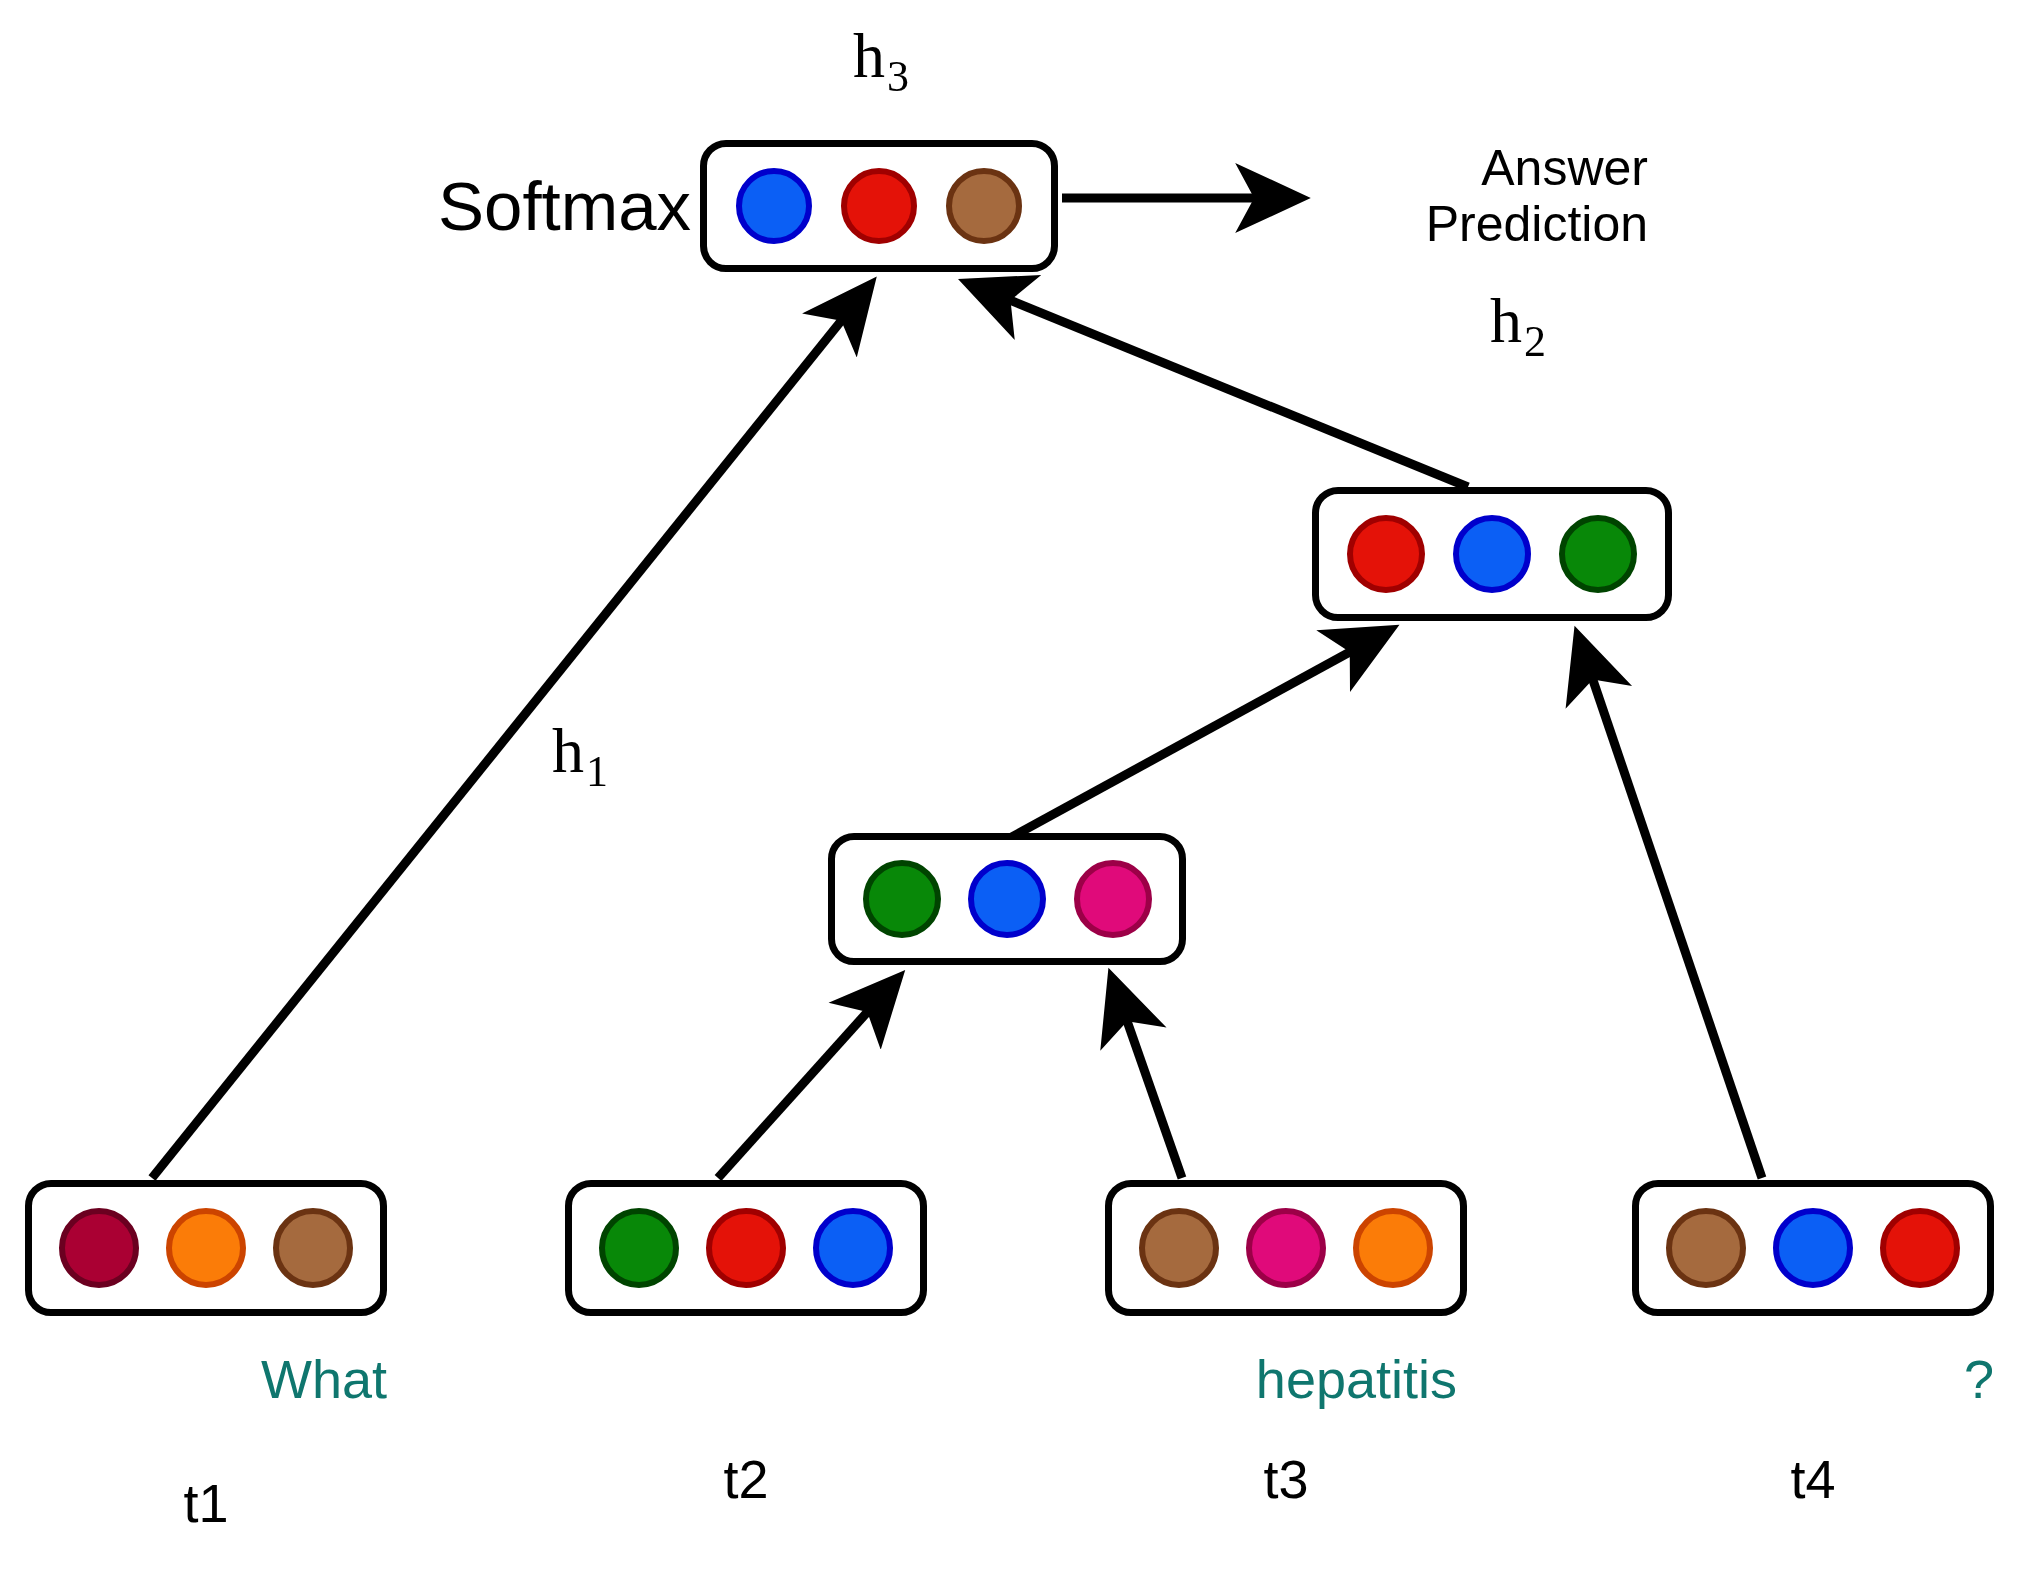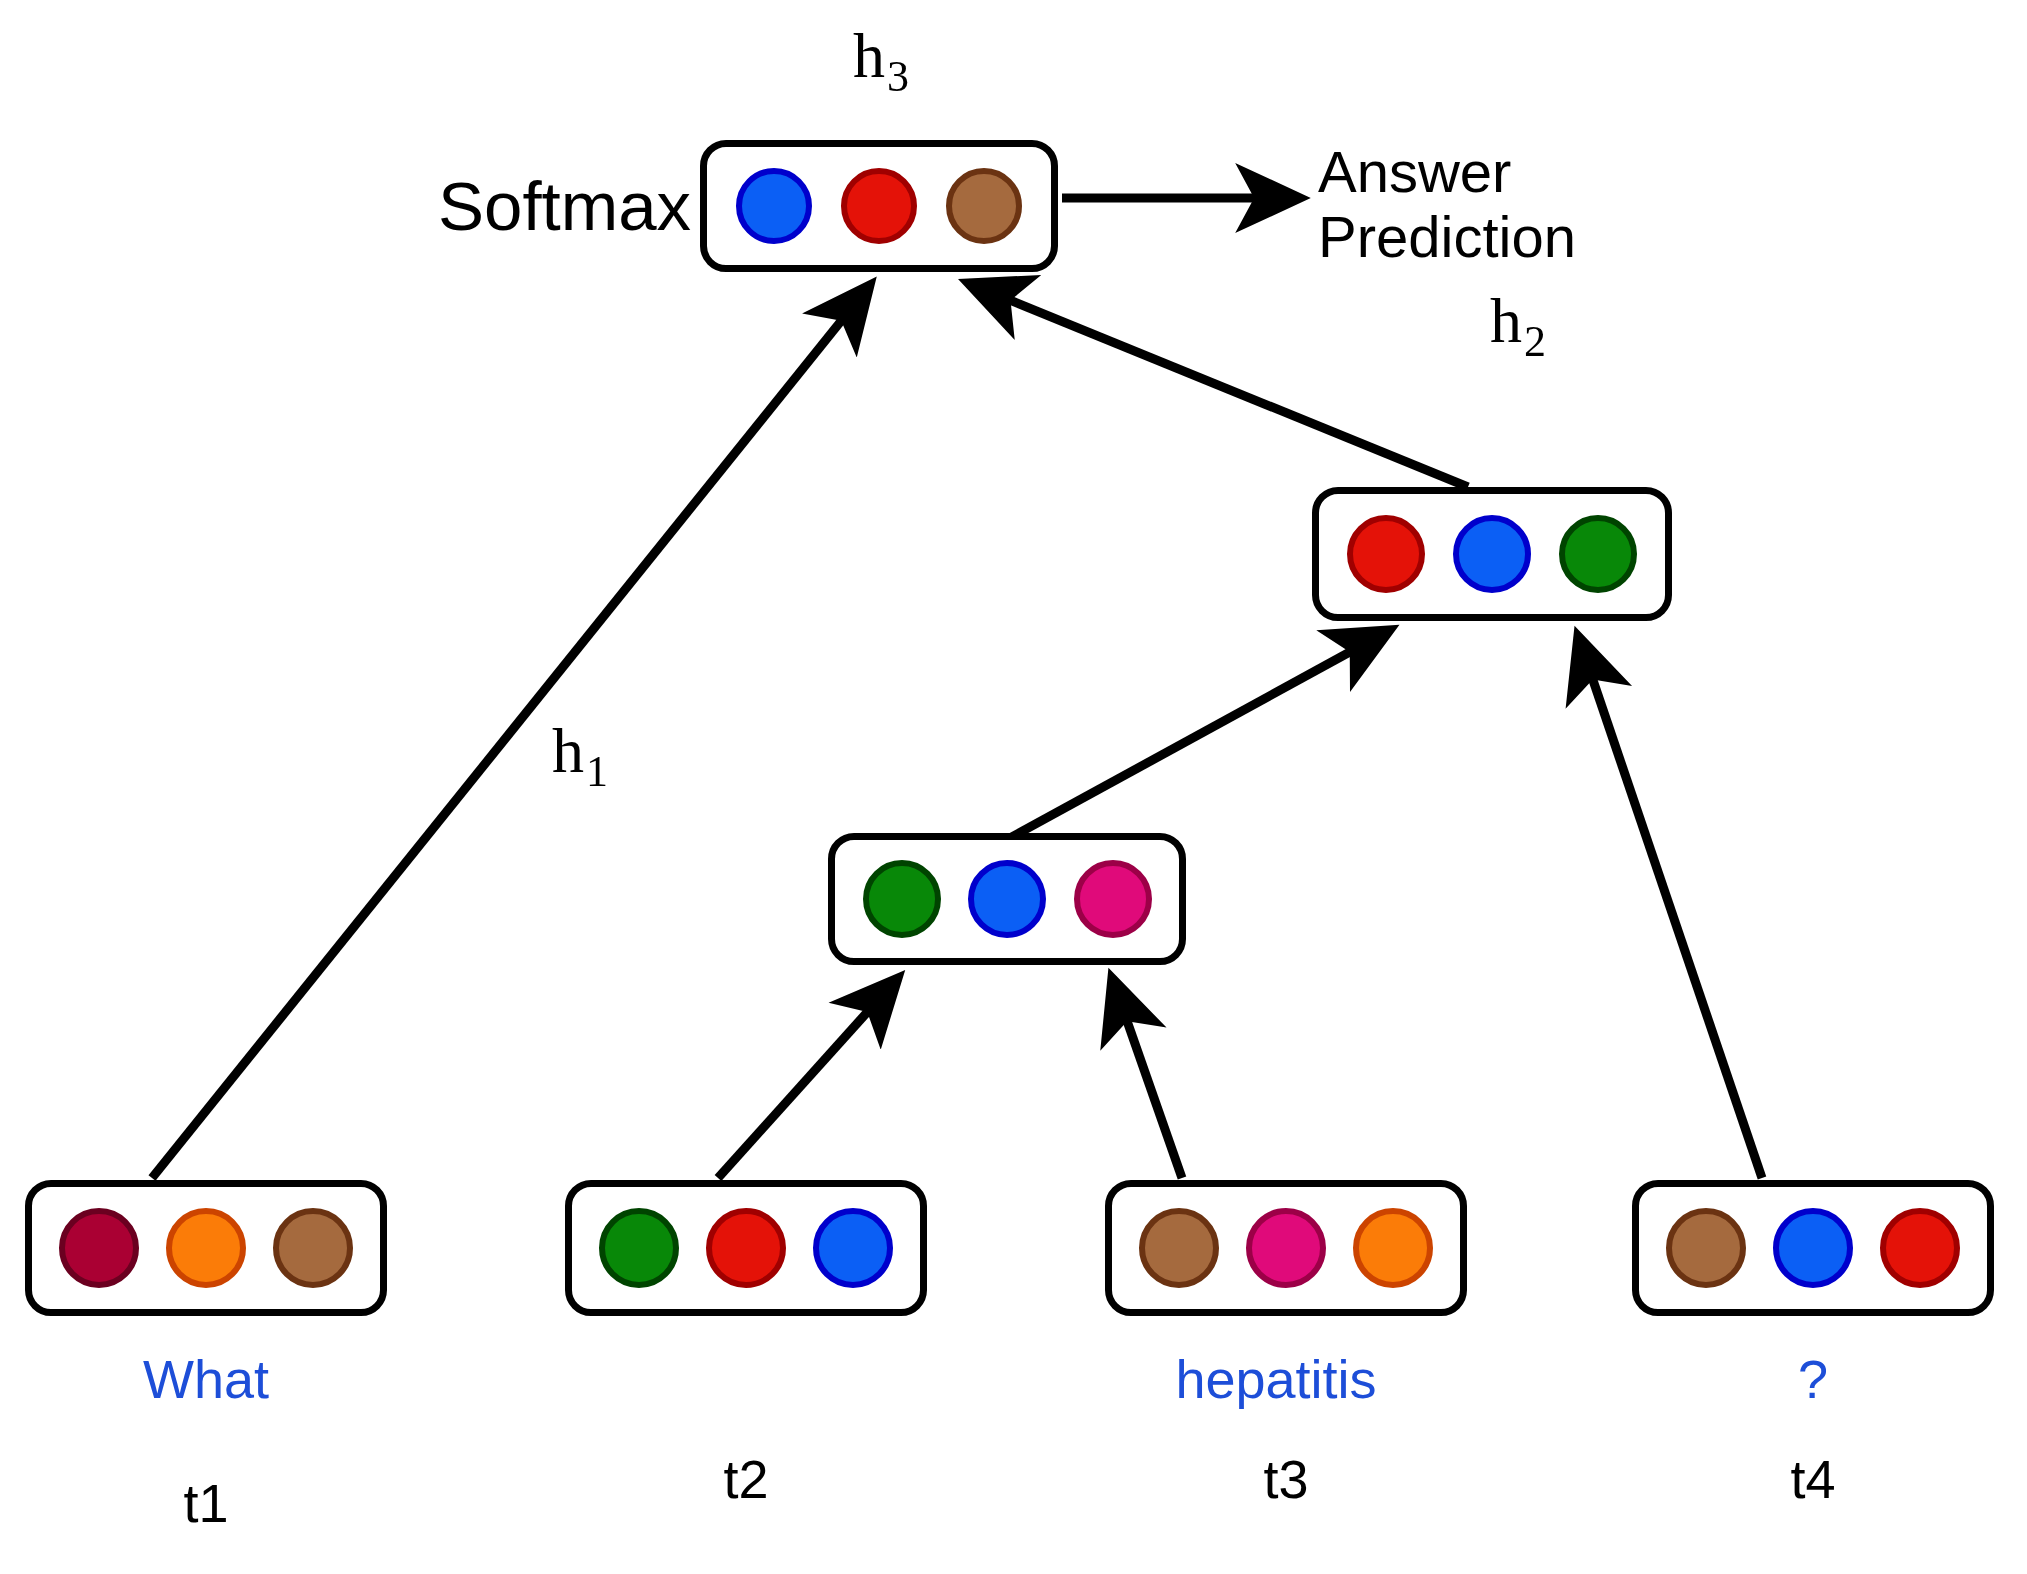--- a/index.html
+++ b/index.html
@@ -56,28 +56,28 @@
     font-size: 44px;
     vertical-align: baseline;
     position: relative;
     top: 14px;
     left: 2px;
   }
   .softmax-label {
     font-size: 69px;
   }
   .answer-label {
-    font-size: 58px;
-    text-align: left;
+    font-size: 50px;
+    text-align: right;
   }
   .token-word {
     position: absolute;
     font-size: 54px;
-    text-align: center;
-    color: #1d4ed8;
+    text-align: right;
+    color: #0f766e;
     z-index: 4;
   }
   .token-time {
     position: absolute;
     font-size: 54px;
     text-align: center;
     color: #000;
     z-index: 4;
   }
 </style>

